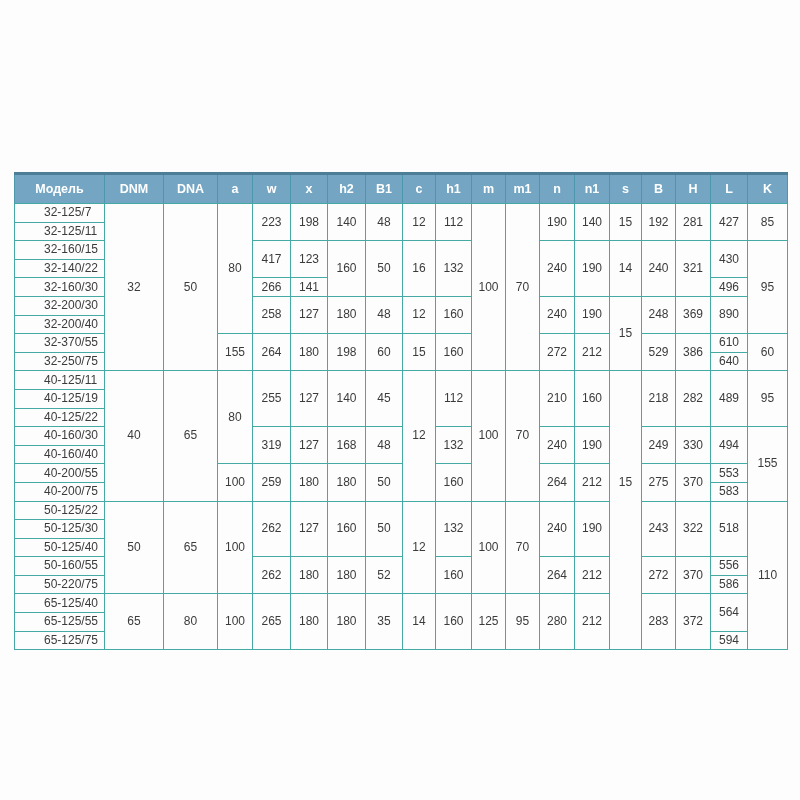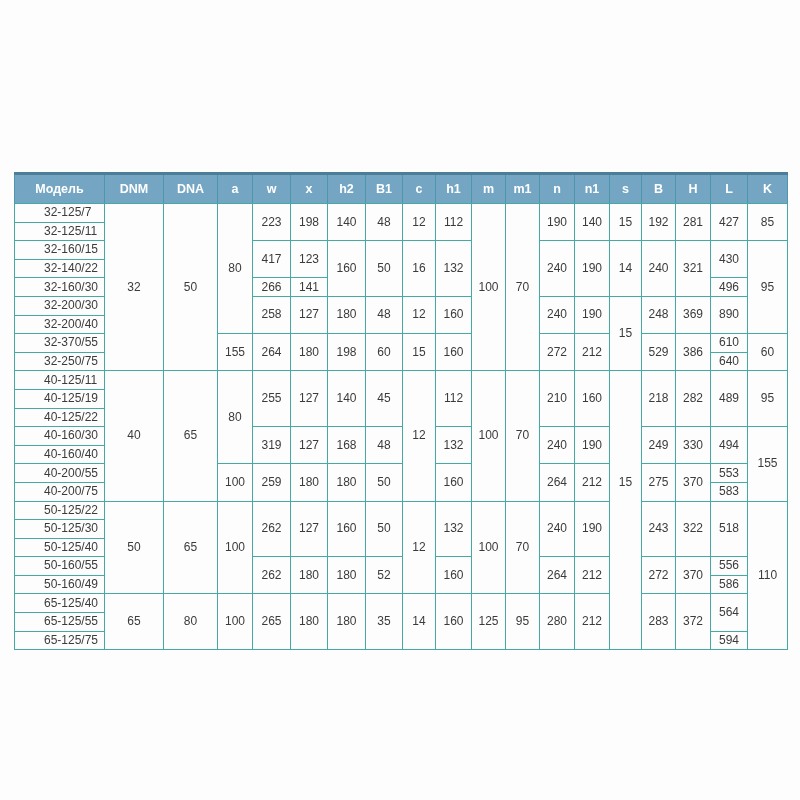--- a/index.html
+++ b/index.html
@@ -290,21 +290,21 @@
           <td rowspan="2">180</td>
           <td rowspan="2">52</td>
           <td rowspan="2">160</td>
           <td rowspan="2">264</td>
           <td rowspan="2">212</td>
           <td rowspan="2">272</td>
           <td rowspan="2">370</td>
           <td rowspan="1">556</td>
         </tr>
         <tr>
-          <td class="model">50-160/49</td>
+          <td class="model">50-220/75</td>
           <td rowspan="1">586</td>
         </tr>
         <tr>
           <td class="model">65-125/40</td>
           <td rowspan="3">65</td>
           <td rowspan="3">80</td>
           <td rowspan="3">100</td>
           <td rowspan="3">265</td>
           <td rowspan="3">180</td>
           <td rowspan="3">180</td>

